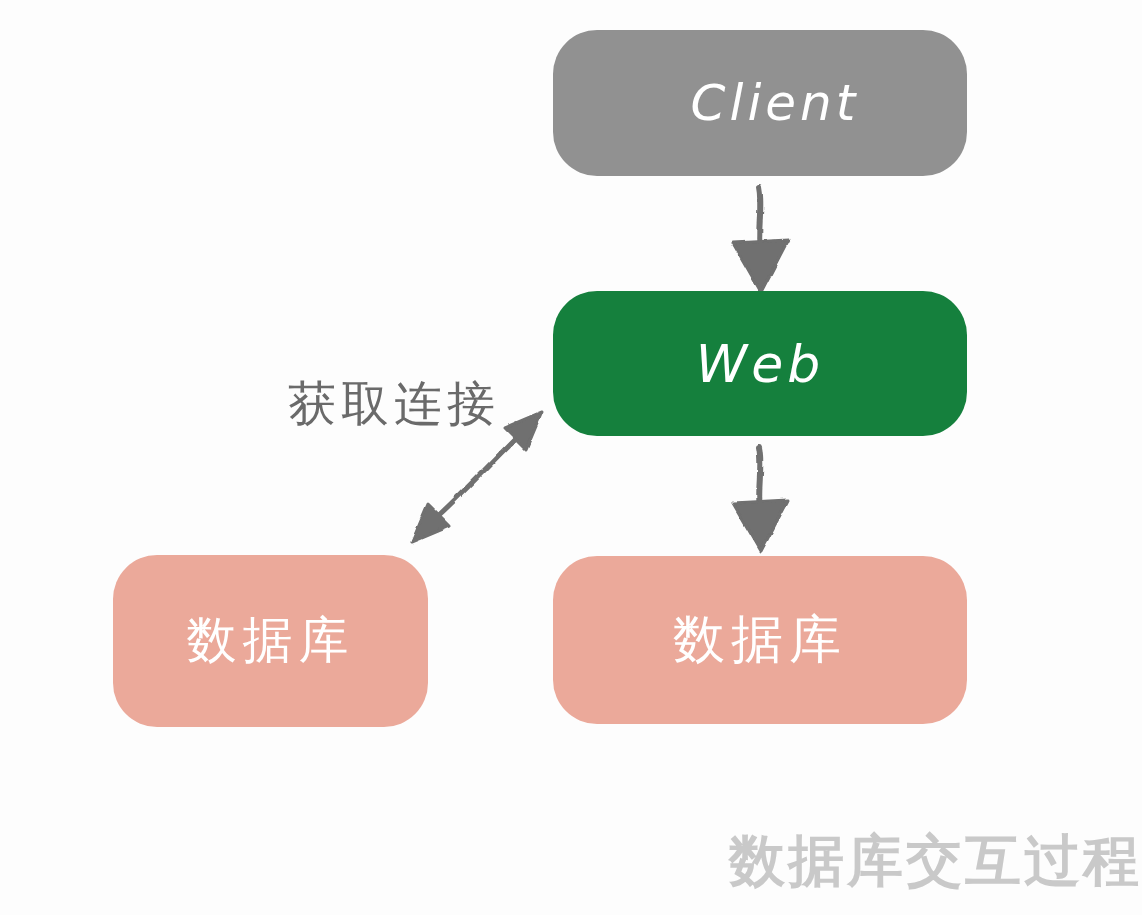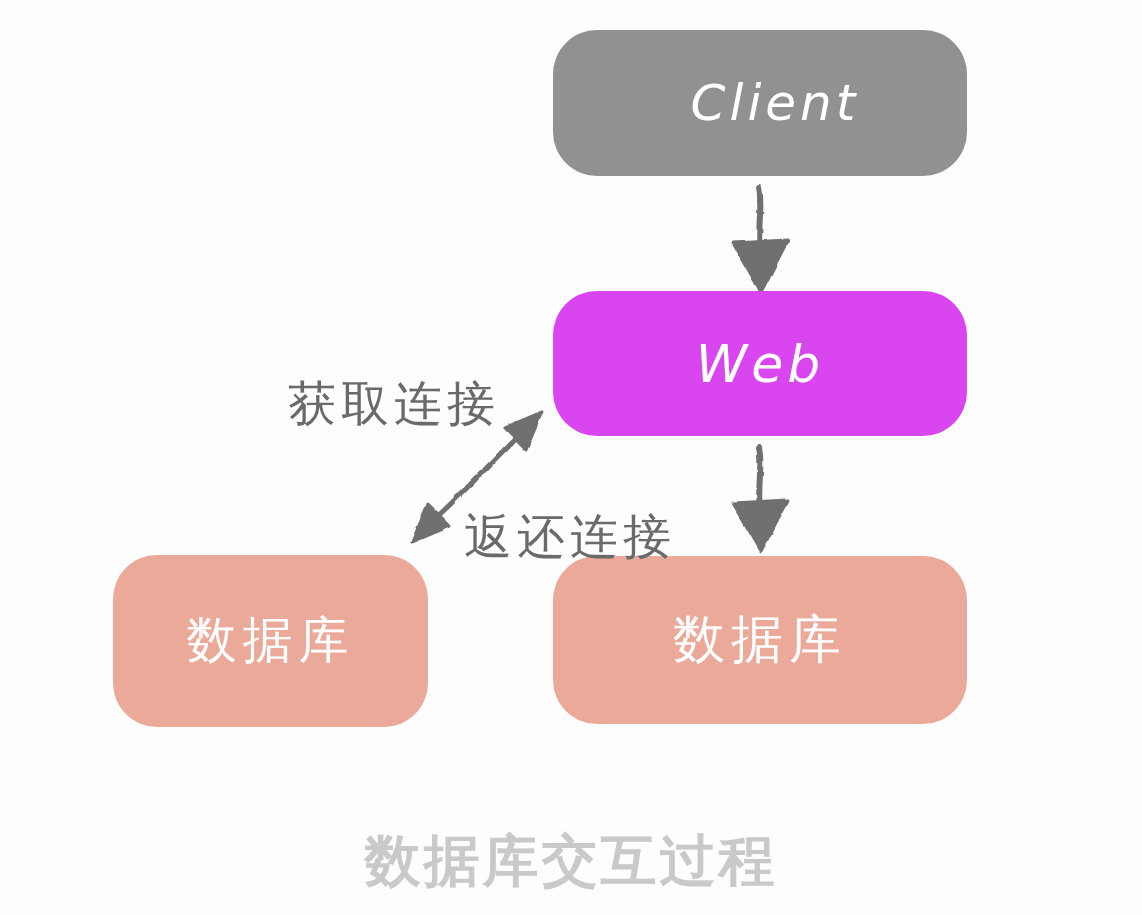--- a/index.html
+++ b/index.html
@@ -31,21 +31,21 @@
   .node-client {
     left: 553px; top: 30px; width: 414px; height: 146px;
     background: #919191;
     font-size: 50px;
     font-style: italic;
     letter-spacing: 4px;
     padding-left: 30px;
   }
   .node-web {
     left: 553px; top: 291px; width: 414px; height: 145px;
-    background: #d946ef;
+    background: #15803d;
     font-size: 52px;
     font-style: italic;
     letter-spacing: 4px;
   }
   .node-dbpool {
     left: 113px; top: 555px; width: 315px; height: 172px;
     background: #eba99a;
     font-size: 50px;
     line-height: 1.35;
     letter-spacing: 6px;
@@ -64,21 +64,21 @@
     white-space: nowrap;
     font-weight: 500;
     margin-top: 16px;
   }
   .edge-label-acquire { left: 288px; top: 356px; }
   .edge-label-release { left: 464px; top: 489px; }
   .diagram-title {
     position: absolute;
     left: 0; top: 824px;
     width: 100%;
-    text-align: center;
+    text-align: right;
     color: #c9c9c9;
     font-size: 56px;
     font-weight: bold;
     letter-spacing: 3px;
   }
 </style>
 </head>
 <body>
 
 <div class="canvas">
@@ -119,17 +119,16 @@
   <div class="node node-dbpool">
     <span>数据库</span>
   </div>
 
   <div class="node node-db">
     <span>数据库</span>
   </div>
 
   <div class="edge-label edge-label-acquire">获取连接</div>
 
-  <div class="edge-label edge-label-release">返还连接</div>
 
   <div class="diagram-title">数据库交互过程</div>
 
 </div>
 
 </body></html>

